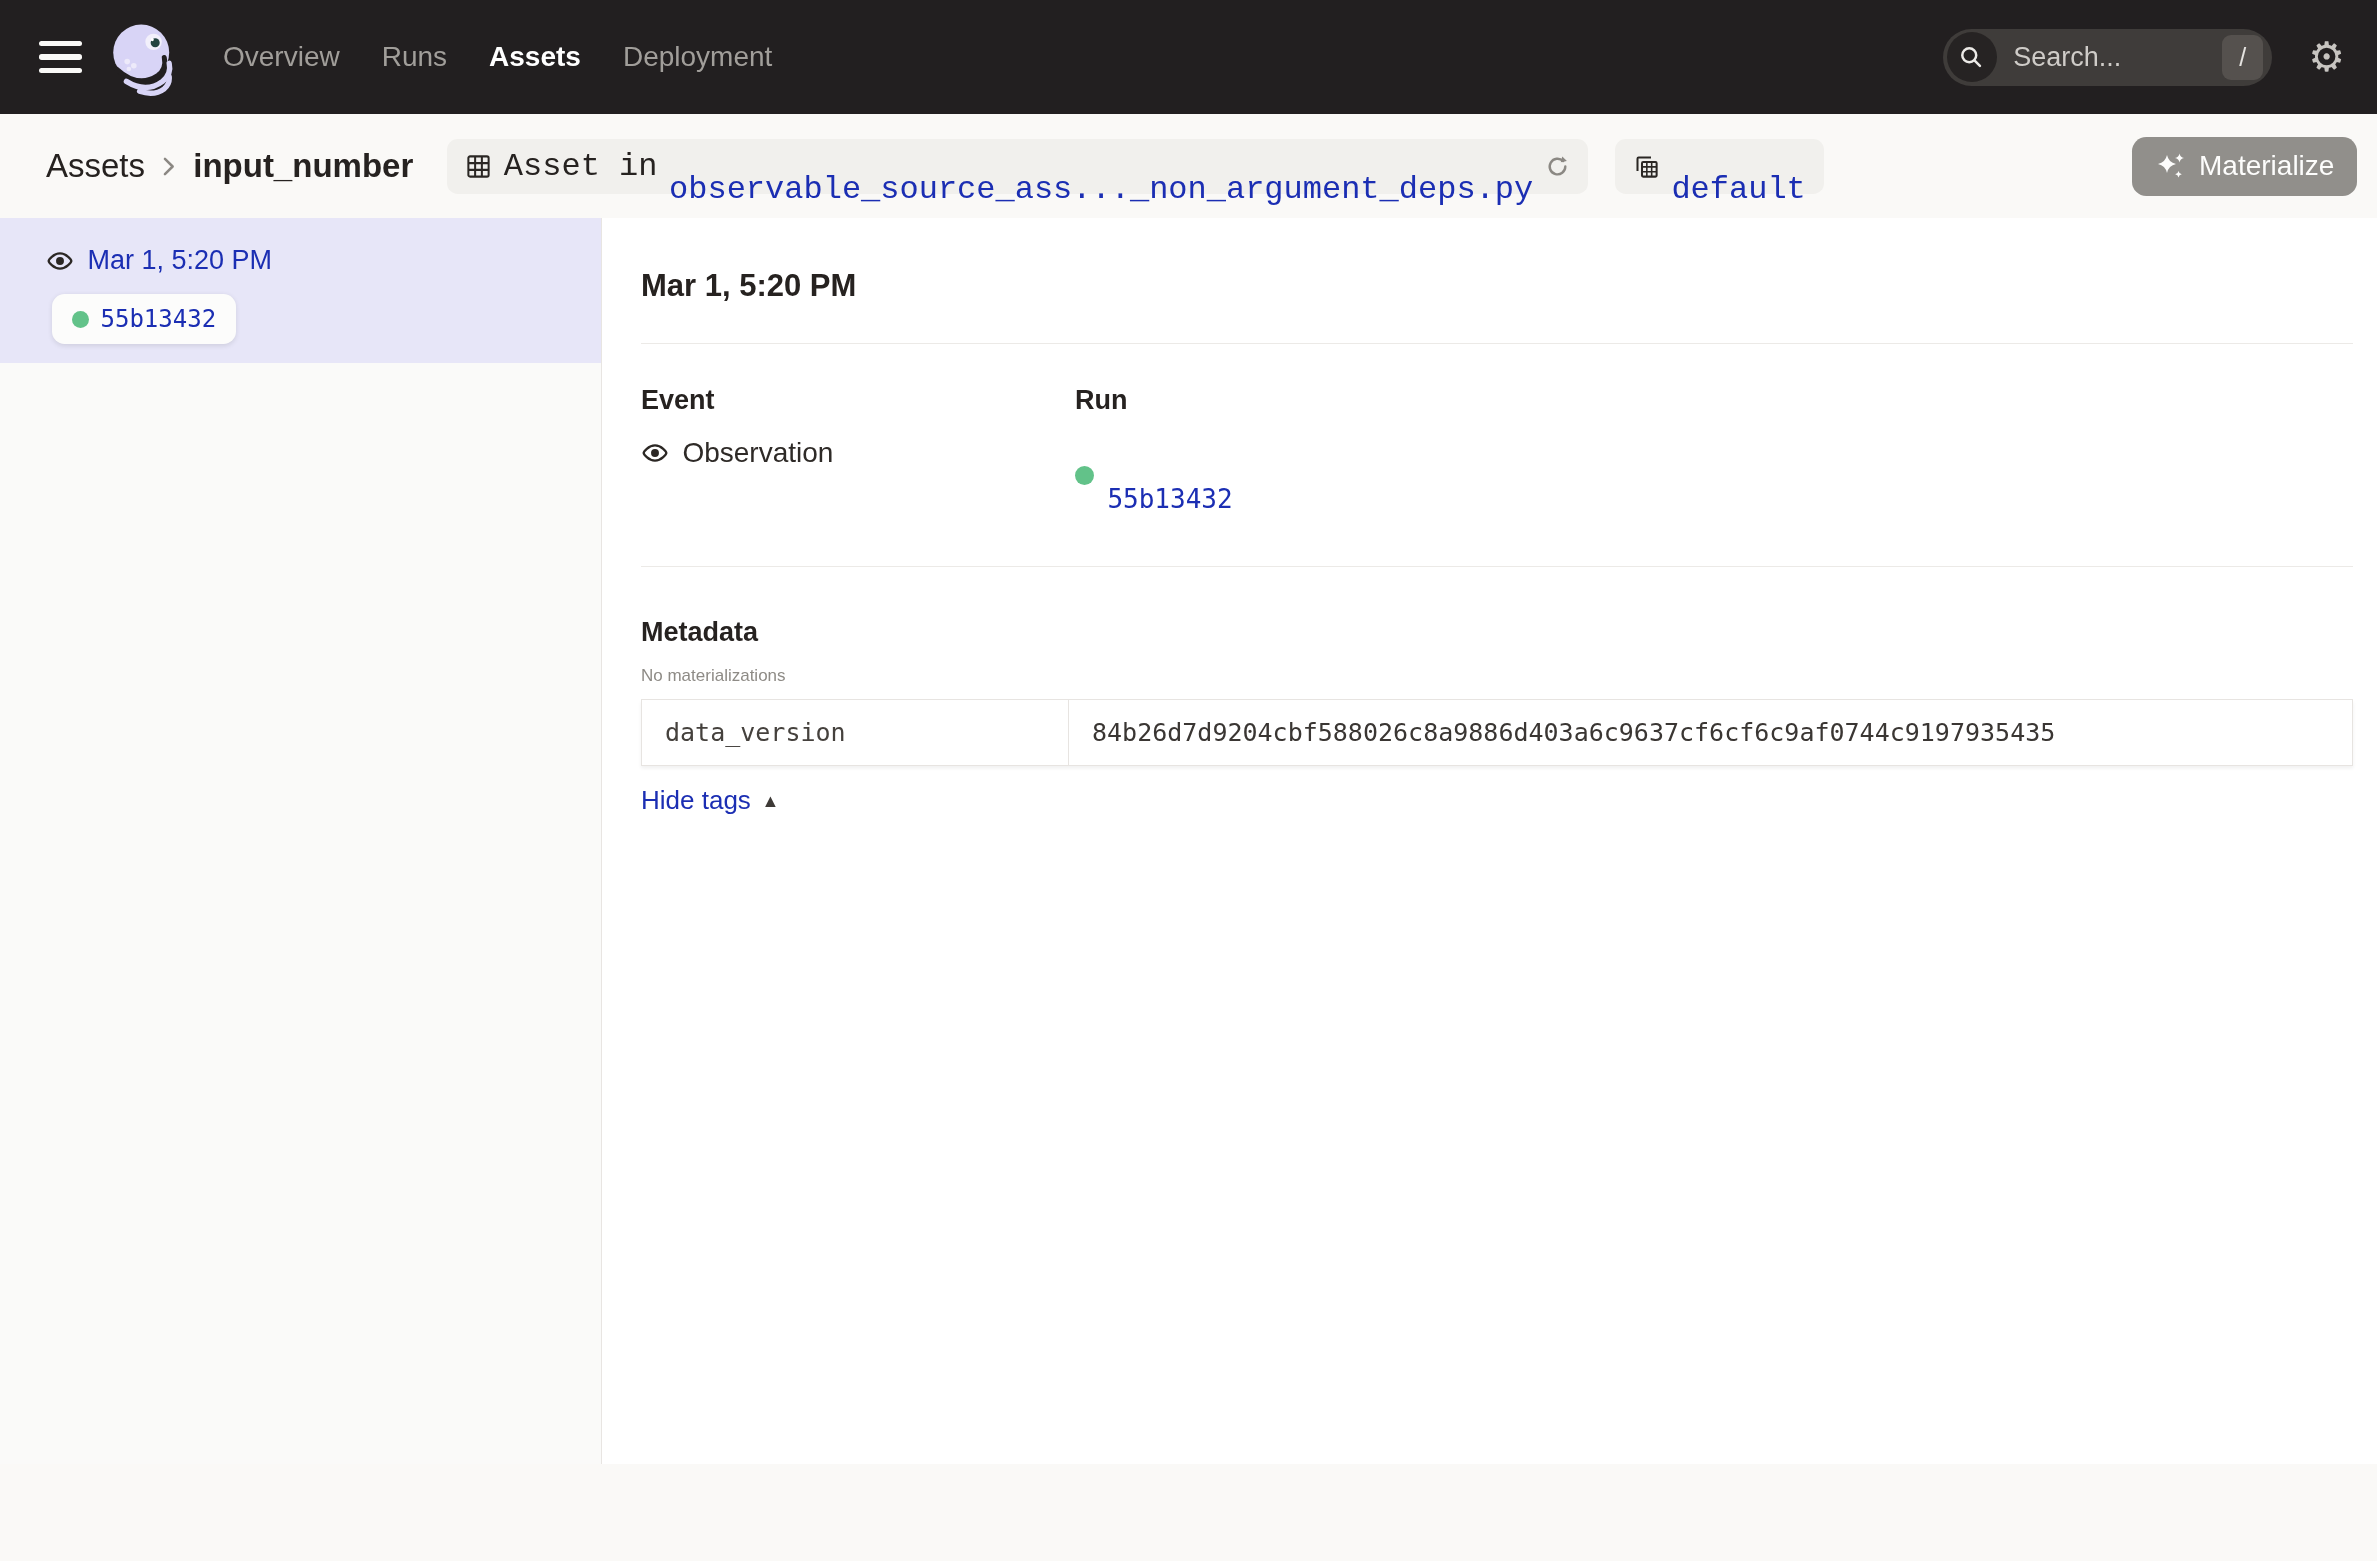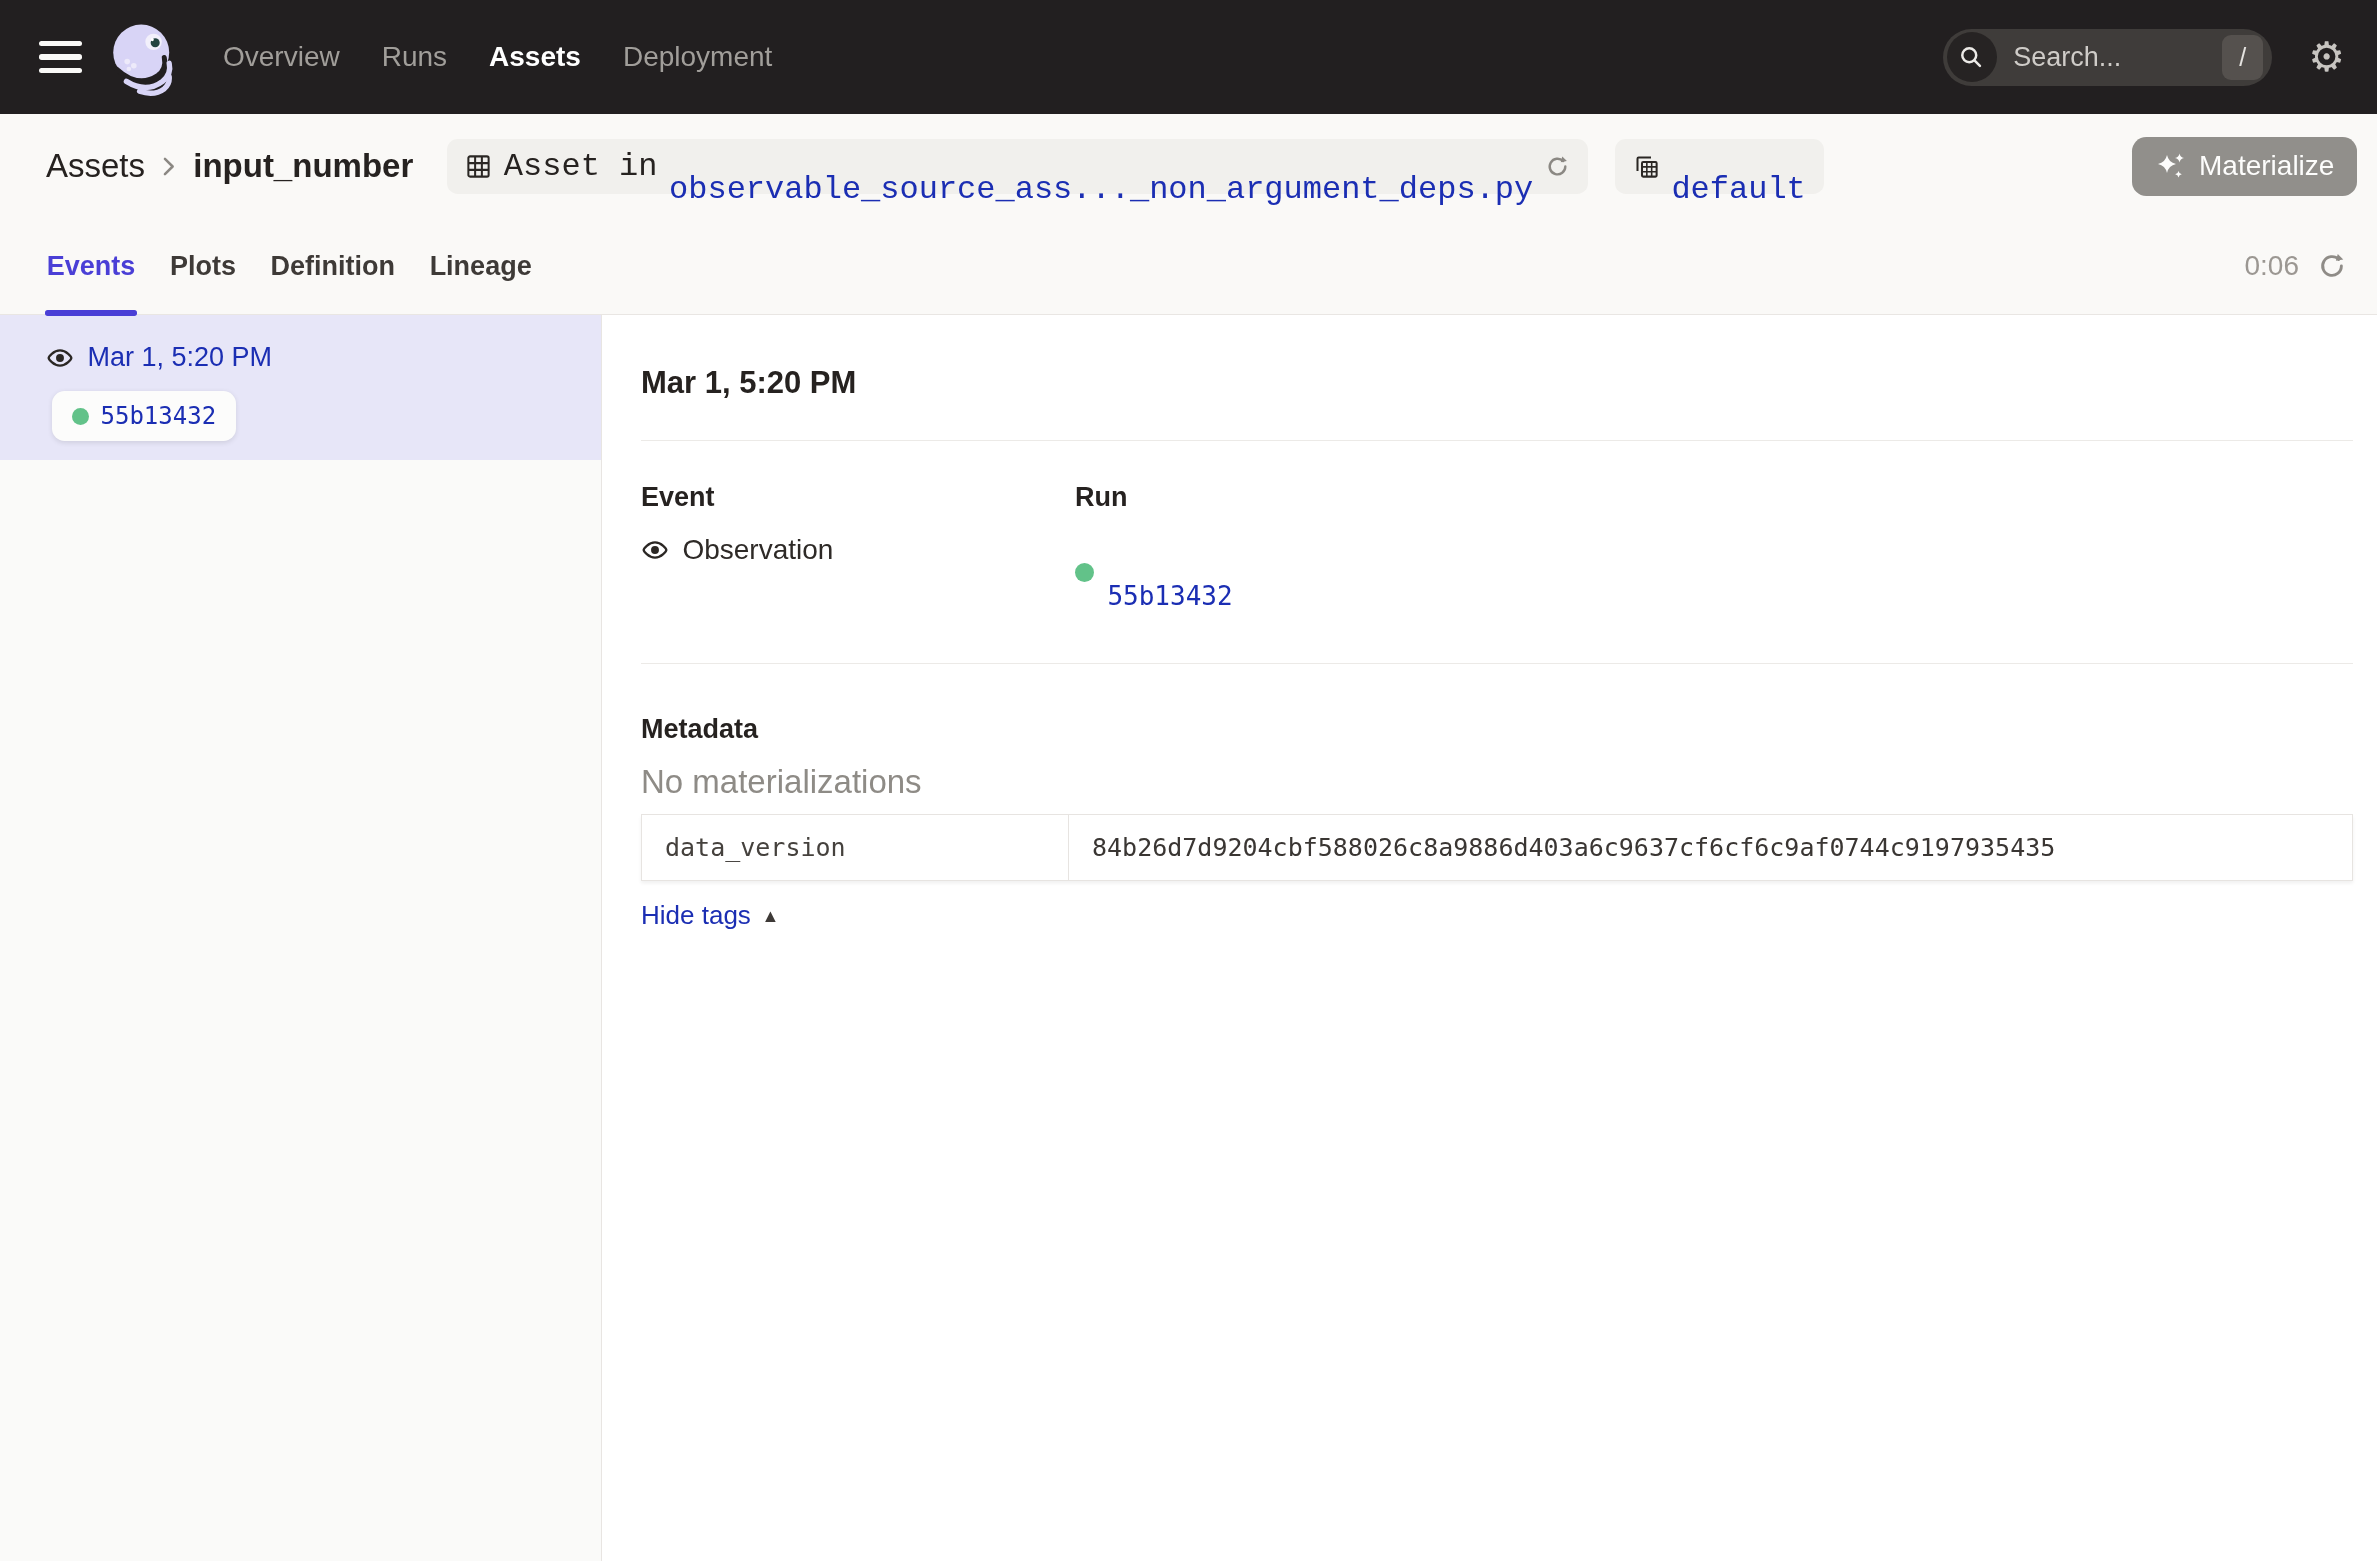--- a/index.html
+++ b/index.html
@@ -68,21 +68,21 @@
   .divider.d2 { margin-top:52px; }
   .cols { display:grid; grid-template-columns:434px 436px 1fr; margin-top:41px; }
   .col-label { font-size:27px; font-weight:700; color:#262220; }
   .col-value { margin-top:21.4px; display:flex; align-items:center; gap:13.4px; font-size:28px; color:#2E2A27; }
   .col-value svg { width:28px; height:28px; color:#2B2724; flex:none; }
   .col-value .dot { width:19px; height:19px; }
   .col-value .mono { font-size:26px; }
   .sec-h { margin:0; font-size:27px; font-weight:700; color:#262220; }
   .metadata-h { margin-top:50px; }
   .tags-h { margin-top:43px; }
-  .muted { margin:18px 0 0 0; font-size:33px; color:#8E8B86; }
+  .muted { margin:18px 0 0 0; font-size:17px; color:#8E8B86; }
   .tag-table { margin-top:12.5px; display:grid; grid-template-columns:427px 1fr; border:1.8px solid #E7E4E1; background:#fff; box-shadow:0 2.7px 3.6px rgba(0,0,0,.06); }
   .tag-key { padding:18px 23px; border-right:1.8px solid #E7E4E1; font-size:25px; color:#45413D; display:flex; align-items:center; }
   .tag-value { padding:18px 23px; font-size:25px; color:#3A3633; display:flex; align-items:center; word-break:break-all; }
   .hide-tags { margin-top:19.6px; display:inline-flex; align-items:center; gap:10.7px; font-size:26px; font-weight:500; color:#1B2EB3; cursor:pointer; }
   .caret { font-size:18px; color:#3E3A37; line-height:1; }
 </style>
 </head>
 <body>
 
 <div class="page">
@@ -160,44 +160,20 @@
     <button class="materialize">
       <svg viewBox="0 0 32 32" fill="currentColor">
         <path d="M12 5 Q13.6 12.4 21 14 Q13.6 15.6 12 23 Q10.4 15.6 3 14 Q10.4 12.4 12 5 Z"></path>
         <path d="M24.5 3.5 Q25.2 7.3 29 8 Q25.2 8.7 24.5 12.5 Q23.8 8.7 20 8 Q23.8 7.3 24.5 3.5 Z"></path>
         <path d="M23.5 21 Q24 23.8 26.8 24.3 Q24 24.8 23.5 27.6 Q23 24.8 20.2 24.3 Q23 23.8 23.5 21 Z"></path>
       </svg>
       <span>Materialize</span>
     </button>
   </div>
 
-  <div class="tabs-row">
-    <div class="tabs">
-      <div class="tab active">
-        <span>Events</span>
-          <span class="underline"></span>
-      </div>
-      <div class="tab">
-        <span>Plots</span>
-      </div>
-      <div class="tab">
-        <span>Definition</span>
-      </div>
-      <div class="tab">
-        <span>Lineage</span>
-      </div>
-    </div>
-    <div class="timer-wrap">
-      <span class="timer">0:06</span>
-      <svg viewBox="0 0 24 24">
-        <path d="M19.5 12a7.5 7.5 0 1 1-2.1-5.2" fill="none" stroke="currentColor" stroke-width="2.3" stroke-linecap="round"></path>
-        <path d="M16.6 2.4 21 6.8l-5.9 1z" fill="currentColor"></path>
-      </svg>
-    </div>
-  </div>
 
   <div class="content">
 
     <aside class="sidebar">
       <div class="event-item selected">
         <div class="event-line">
           <svg viewBox="0 0 24 24">
             <path d="M12 5.5C6.2 5.5 2.3 11.2 2.3 12s3.9 6.5 9.7 6.5 9.7-5.7 9.7-6.5-3.9-6.5-9.7-6.5z" fill="none" stroke="currentColor" stroke-width="2"></path>
             <circle cx="12" cy="12" r="3.4" fill="currentColor"></circle>
           </svg>

